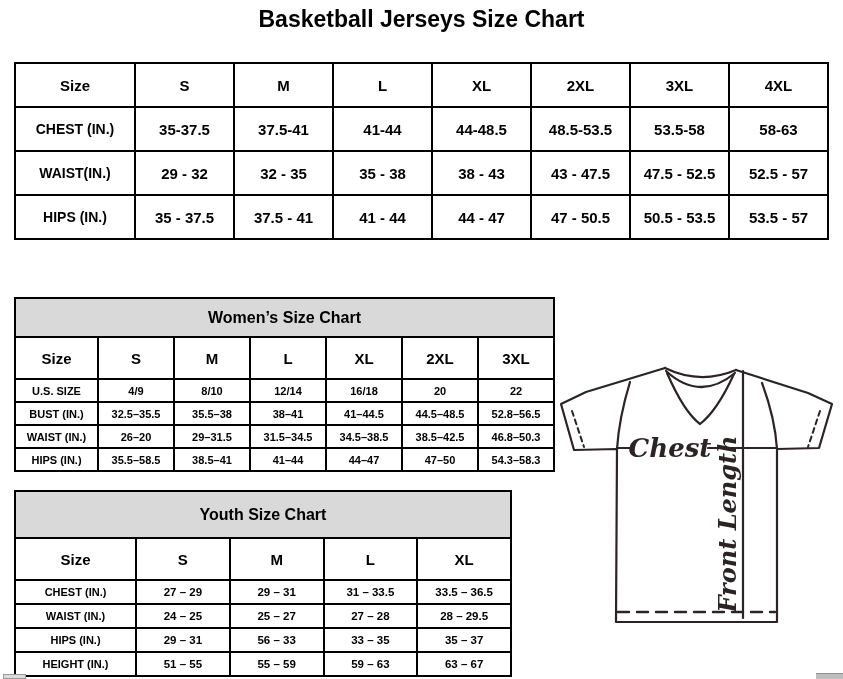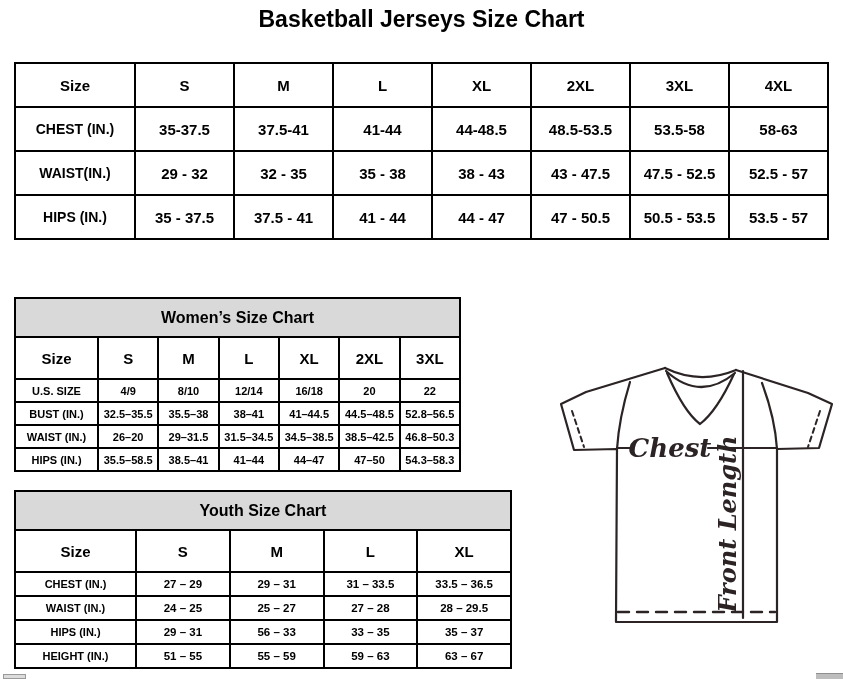--- a/index.html
+++ b/index.html
@@ -14,28 +14,28 @@
   table{border-collapse:collapse;position:absolute;table-layout:fixed;background:#fff}
   th,td{border:2px solid #000;text-align:center;font-weight:bold;padding:0;overflow:hidden;white-space:nowrap}
   .tbl-title{background:#d9d9d9;}
 
   #men-table{left:14px;top:62px;width:815px}
   #men-table .title-row{height:39px;font-size:16px}
   #men-table .size-row{height:44px;font-size:15px}
   #men-table .data-row{height:44px;font-size:15px}
   #men-table .row-label{font-size:14px}
 
-  #women-table{left:14px;top:297px;width:447px}
+  #women-table{left:14px;top:297px;width:541px}
   #women-table .title-row{height:39px;font-size:16px}
   #women-table .size-row{height:42px;font-size:15px}
   #women-table .data-row{height:23px;font-size:11px}
   #women-table .row-label{font-size:11px}
 
   #youth-table{left:14px;top:490px;width:498px}
-  #youth-table .title-row{height:39px;font-size:16px}
+  #youth-table .title-row{height:47px;font-size:16px}
   #youth-table .size-row{height:42px;font-size:15px}
   #youth-table .data-row{height:24px;font-size:11.5px}
   #youth-table .row-label{font-size:11px}
 
   #jersey{position:absolute;left:556px;top:358px;width:282px;height:272px}
 
   .scroll-frag{position:absolute;box-sizing:border-box}
   #scroll-frag-left{left:3px;top:674px;width:23px;height:5px;background:#dcdcdc;border:1px solid #9a9a9a}
   #scroll-frag-right{left:816px;top:673px;width:27px;height:6px;background:#bdbdbd;border-top:1px solid #8f8f8f}
 </style>

